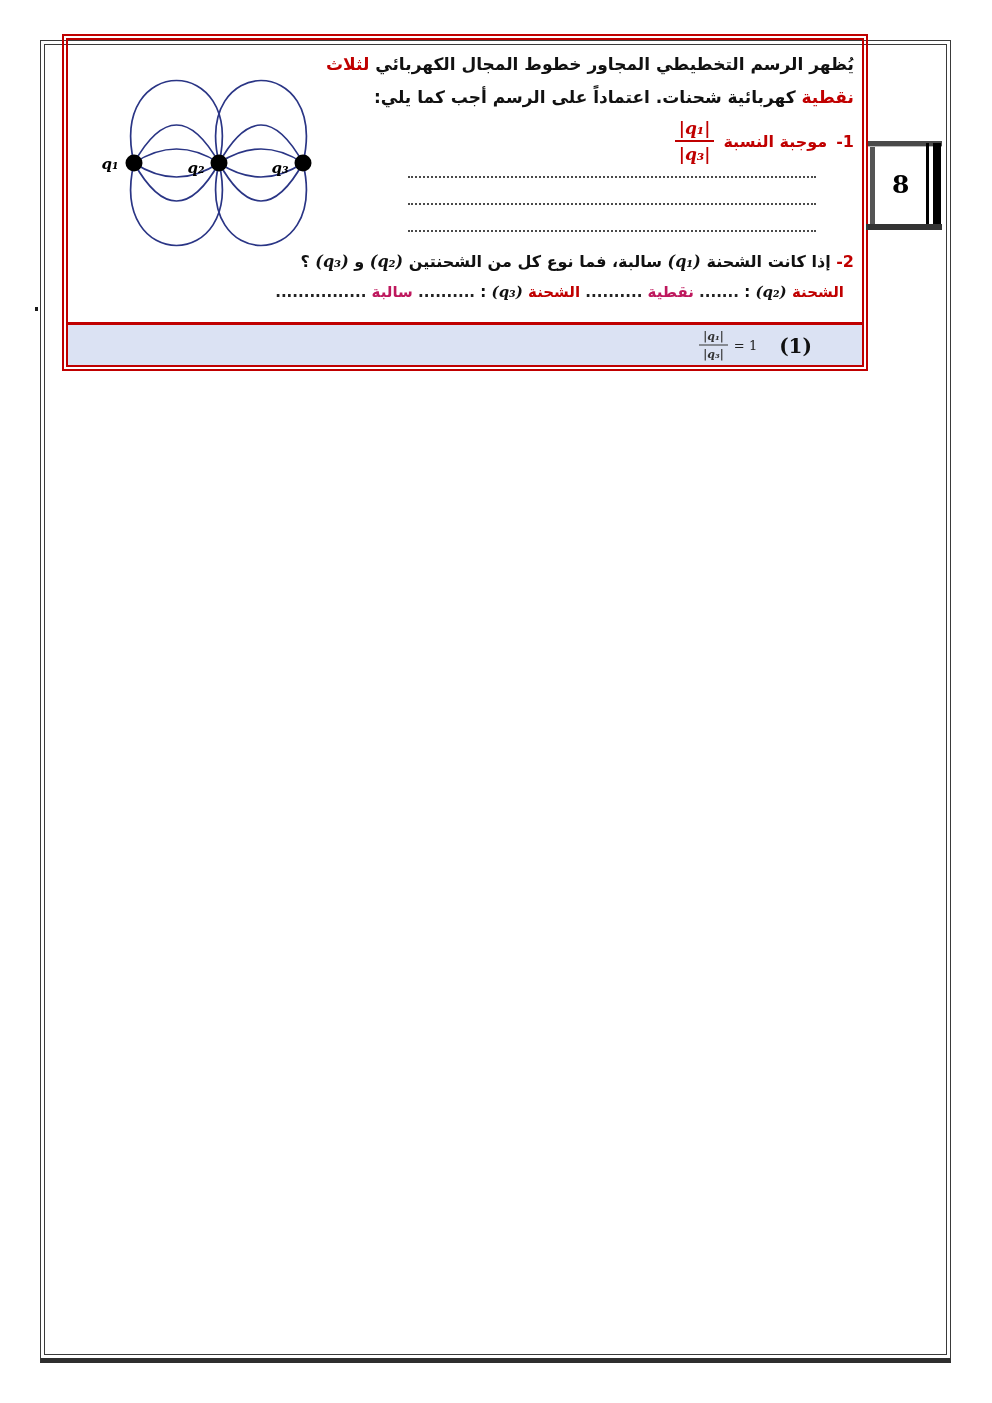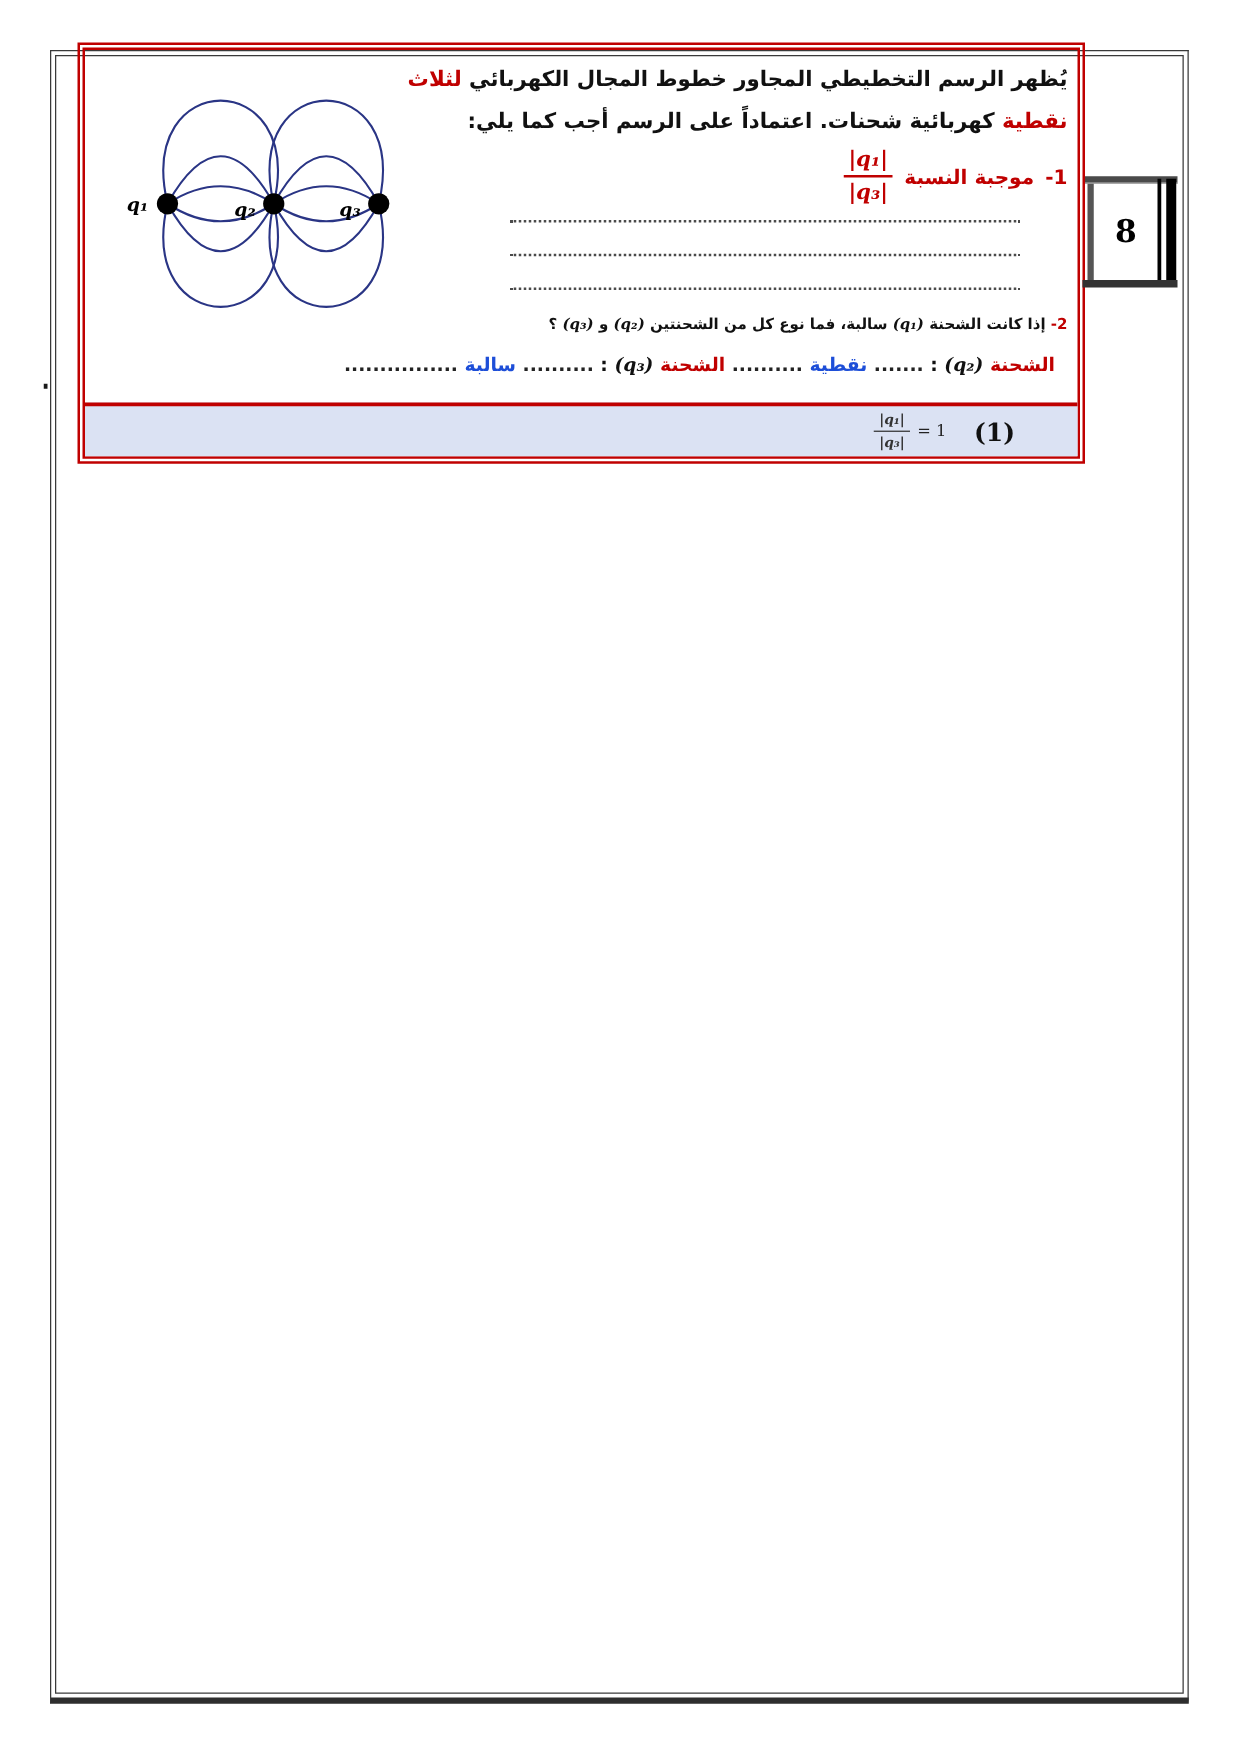--- a/index.html
+++ b/index.html
@@ -8,21 +8,21 @@
   
   .pborder{position:absolute;left:40px;top:40px;width:909px;height:1317px;
            border:1px solid #3a3a3a;border-bottom:5px solid #2e2e2e;}
   .pborder-inner{position:absolute;left:3px;top:3px;right:3px;bottom:3px;border:1px solid #3a3a3a;}
   .stray-dot{position:absolute;left:35px;top:307px;width:3px;height:4px;background:#1a1a1a;}
   
   .redbox{position:absolute;left:62px;top:34px;width:794px;height:325px;
           border:6px double #c00000;background:transparent;z-index:3;}
   .ar{font-family:"DejaVu Sans",sans-serif;font-weight:bold;color:#111;}
   .red{color:#c00000;}
-  .blue{color:#1d4ed8;}
+  .blue{color:#be185d;}
   .math{font-family:"DejaVu Serif",serif;font-style:italic;font-weight:bold;}
   .line{position:absolute;font-size:17px;line-height:1.35;white-space:nowrap;text-align:right;}
   .q1row{position:absolute;display:flex;align-items:center;gap:9px;color:#c00000;}
   .frac{display:inline-block;text-align:center;vertical-align:middle;
         font-family:"DejaVu Serif",serif;font-style:italic;font-weight:bold;margin-left:36px;}
   .frac .ftop{display:block;border-bottom:2px solid currentColor;padding:0 4px 2px;}
   .frac .fbot{display:block;padding-top:2px;}
   .q1frac{font-size:17px;color:#c00000;}
   .dotline{position:absolute;height:2px;border-bottom:2px dotted #4a4a4a;}
   .ansrow{position:absolute;font-size:15px;white-space:nowrap;}
@@ -101,21 +101,21 @@
       <span class="frac q1frac" dir="ltr">
         <span class="ftop">|q₁|</span>
         <span class="fbot">|q₃|</span>
       </span>
     </div>
 
     <div class="dotline" style="top:134px;left:340px;width:408px;"></div>
     <div class="dotline" style="top:161px;left:340px;width:408px;"></div>
     <div class="dotline" style="top:188px;left:340px;width:408px;"></div>
 
-    <div class="line ar" dir="rtl" style="top:211px;right:8px;font-size:12px;">
+    <div class="line ar" dir="rtl" style="top:211px;right:8px;font-size:16px;">
       <span class="red">2-</span>
       <span>إذا كانت الشحنة</span>
       <span class="math" dir="ltr">(q₁)</span>
       <span>سالبة، فما نوع كل من الشحنتين</span>
       <span class="math" dir="ltr">(q₂)</span>
       <span>و</span>
       <span class="math" dir="ltr">(q₃)</span>
       <span>؟</span>
     </div>
 

